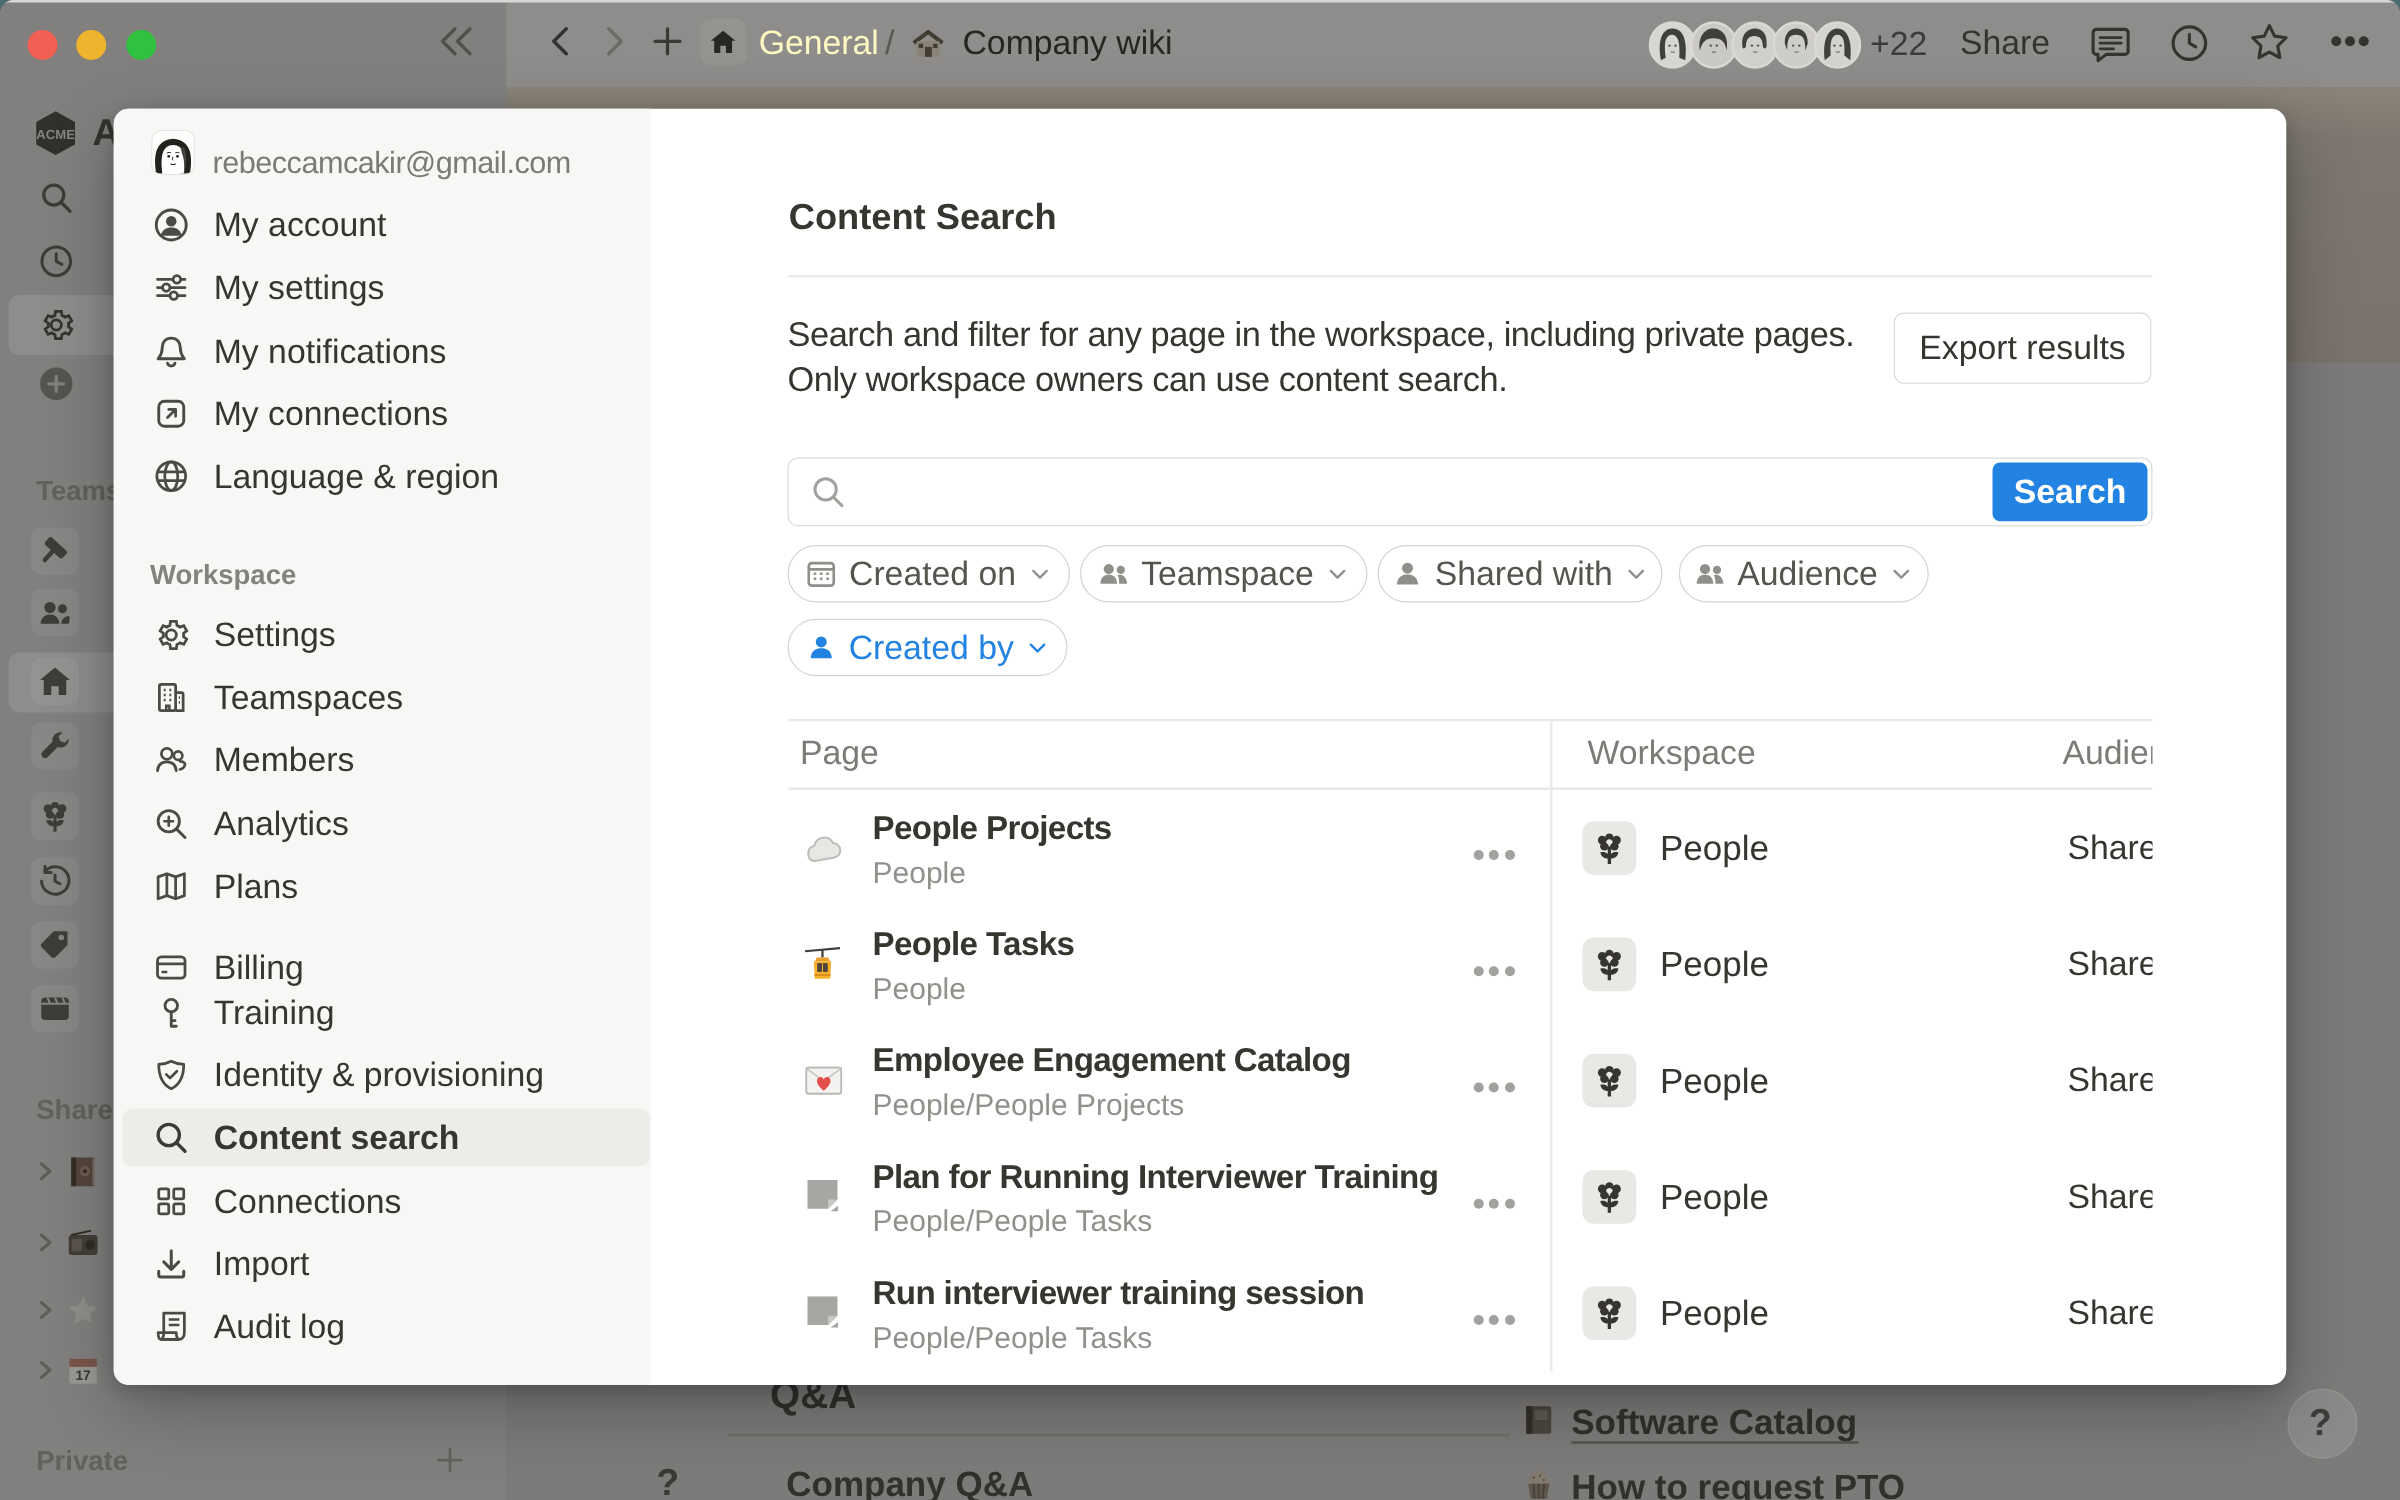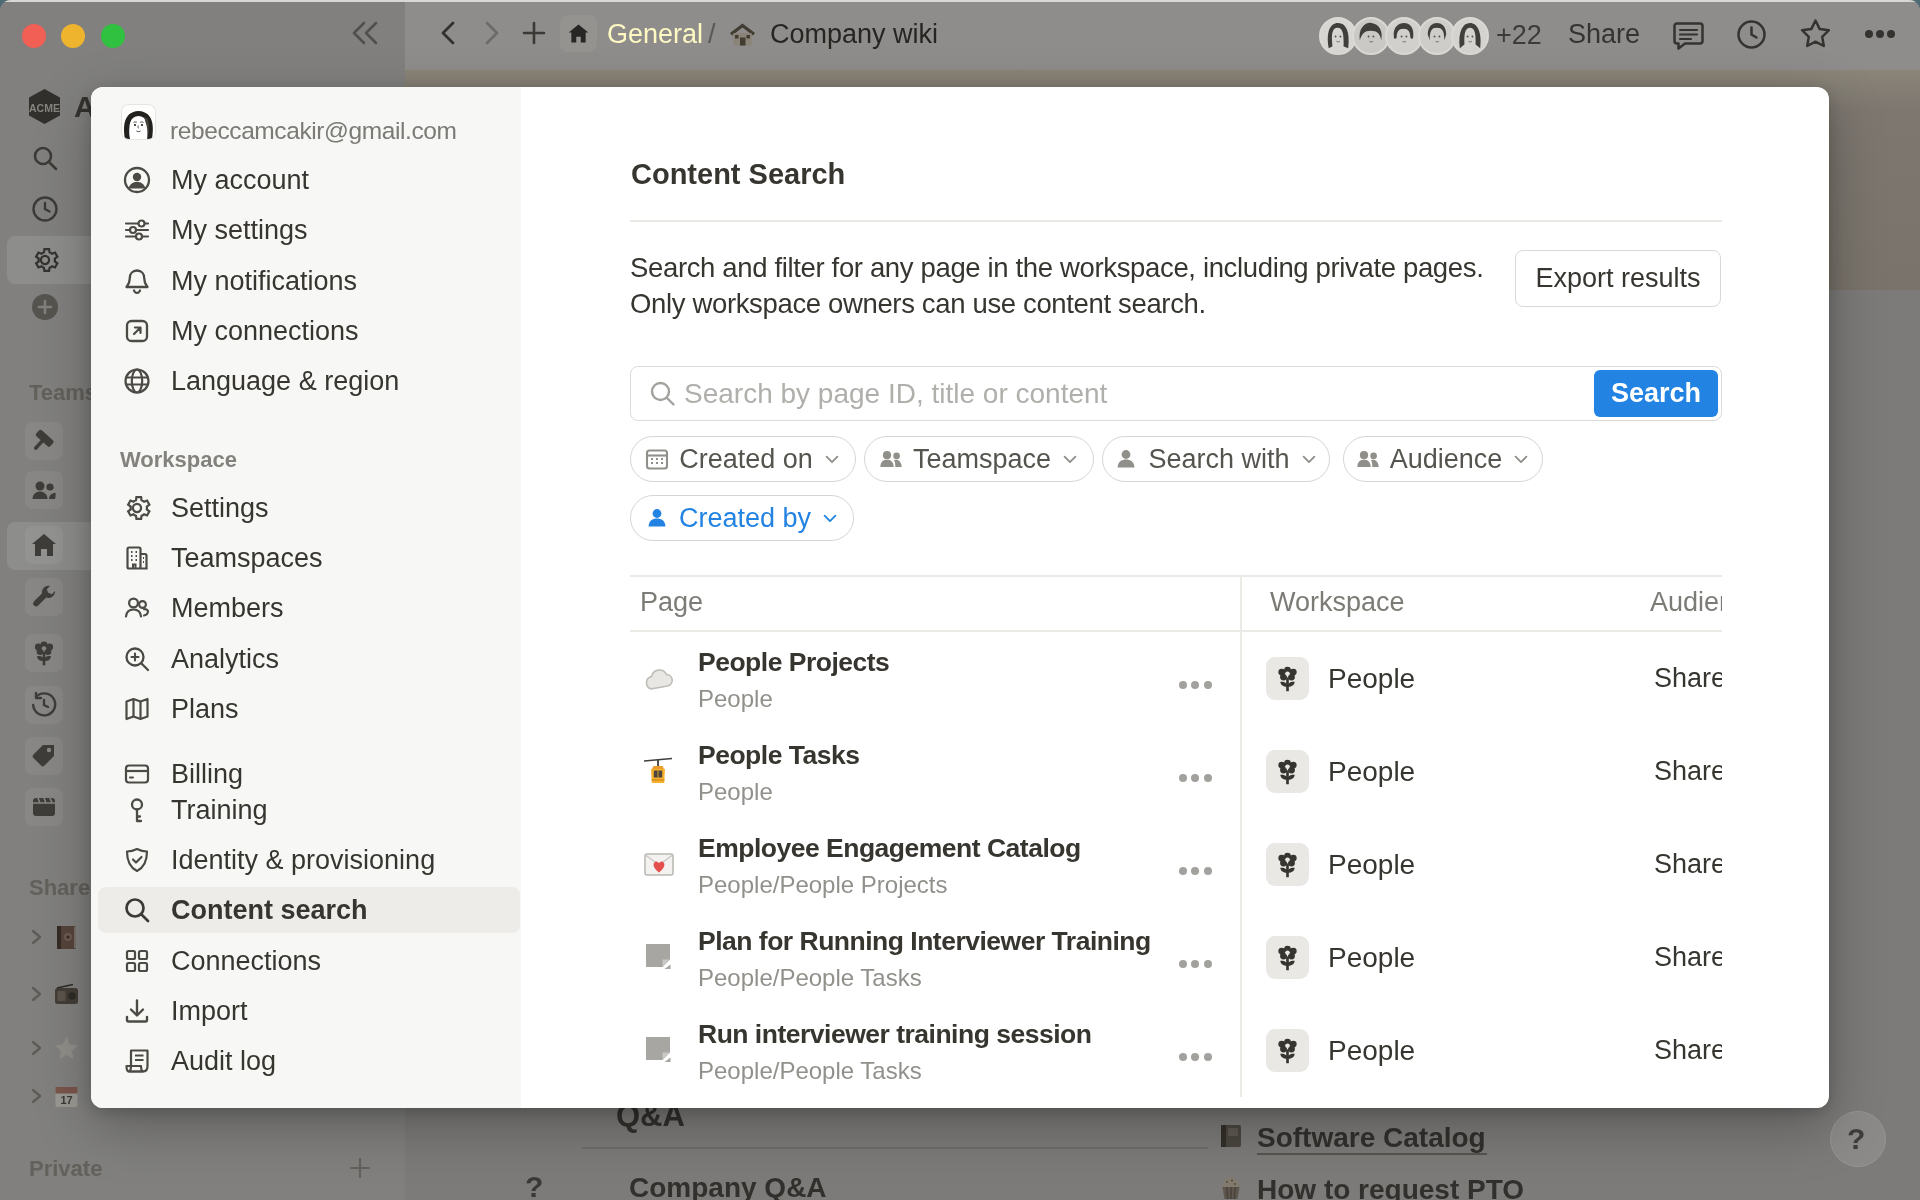--- a/index.html
+++ b/index.html
@@ -404,21 +404,20 @@
 
 <div class="a" style="left:540px;top:73px;font-size:29px;font-weight:700;color:#37352f;line-height:29px">Content Search</div>
 <div class="a" style="left:539px;top:133px;width:1092px;height:1.5px;background:#eceae7"></div>
 <div class="a" style="left:539px;top:163px;width:990px;font-size:27.5px;line-height:36px;color:#37352f;letter-spacing:-0.35px">Search and filter for any page in the workspace, including private pages.<br>Only workspace owners can use content search.</div>
 <div class="a" style="left:1424px;top:163px;width:206px;height:57px;border:1.5px solid #dbd9d5;border-radius:8px;box-sizing:border-box;font-size:27px;color:#37352f;text-align:center;line-height:54px">Export results</div>
 <div class="a" style="left:539px;top:279px;width:1092px;height:55px;border:1.5px solid #dedcd8;border-radius:8px;box-sizing:border-box;background:#fff"></div>
 <svg class="a" style="left:558px;top:293px" width="27" height="27" viewBox="0 0 27 27">
         <circle cx="11.5" cy="11.5" r="8.5" fill="none" stroke="#a2a19d" stroke-width="2.4"></circle>
         <path d="M18 18 L24.5 24.5" stroke="#a2a19d" stroke-width="2.4" stroke-linecap="round"></path>
       </svg>
-<div class="a" style="left:593px;top:279px;font-size:28px;line-height:55px;color:#b0afab">Search by page ID, title or content</div>
 <div class="a" style="left:1503px;top:283px;width:124px;height:47px;background:#2383e2;border-radius:6px;font-size:27px;font-weight:700;color:#fff;text-align:center;line-height:47px">Search</div>
 <div class="chip" style="left:539px;top:349px;width:224px">
         <svg viewBox="0 0 26 26">
           <rect x="3" y="4.5" width="20" height="18" rx="2.5" fill="none" stroke="#908f8a" stroke-width="2.1"></rect>
           <path d="M3 9.5 H23" stroke="#908f8a" stroke-width="2.1"></path>
           <path d="M7 13 H9 M12 13 H14 M17 13 H19 M7 17 H9 M12 17 H14 M17 17 H19" stroke="#908f8a" stroke-width="1.9"></path>
         </svg>
         <span>Created on</span>
         <svg viewBox="0 0 26 26" style="width:20px;height:20px">
           <path d="M6 10 L13 17 L20 10" fill="none" stroke="#908f8a" stroke-width="2.4" stroke-linecap="round" stroke-linejoin="round"></path>
@@ -434,21 +433,21 @@
         <span>Teamspace</span>
         <svg viewBox="0 0 26 26" style="width:20px;height:20px">
           <path d="M6 10 L13 17 L20 10" fill="none" stroke="#908f8a" stroke-width="2.4" stroke-linecap="round" stroke-linejoin="round"></path>
         </svg>
       </div>
 <div class="chip" style="left:1011px;top:349px;width:226px">
         <svg viewBox="0 0 26 26">
           <circle cx="13" cy="8.5" r="4.4" fill="#908f8a"></circle>
           <path d="M4.5 21.5 C5 15.5 8.5 13.5 13 13.5 C17.5 13.5 21 15.5 21.5 21.5Z" fill="#908f8a"></path>
         </svg>
-        <span>Search with</span>
+        <span>Shared with</span>
         <svg viewBox="0 0 26 26" style="width:20px;height:20px">
           <path d="M6 10 L13 17 L20 10" fill="none" stroke="#908f8a" stroke-width="2.4" stroke-linecap="round" stroke-linejoin="round"></path>
         </svg>
       </div>
 <div class="chip" style="left:1252px;top:349px;width:198px">
         <svg viewBox="0 0 26 26">
           <circle cx="9" cy="9.2" r="4.1" fill="#908f8a"></circle>
           <path d="M2.3 21 C2.6 15.6 5.4 13.8 9 13.8 C12.6 13.8 15.4 15.6 15.7 21 Z" fill="#908f8a"></path>
           <circle cx="18.6" cy="9.9" r="3.3" fill="#908f8a"></circle>
           <path d="M17.3 21 C17.3 17.3 17 15.4 15.9 14.2 C17.8 13 23.3 13.7 23.7 21 Z" fill="#908f8a"></path>

